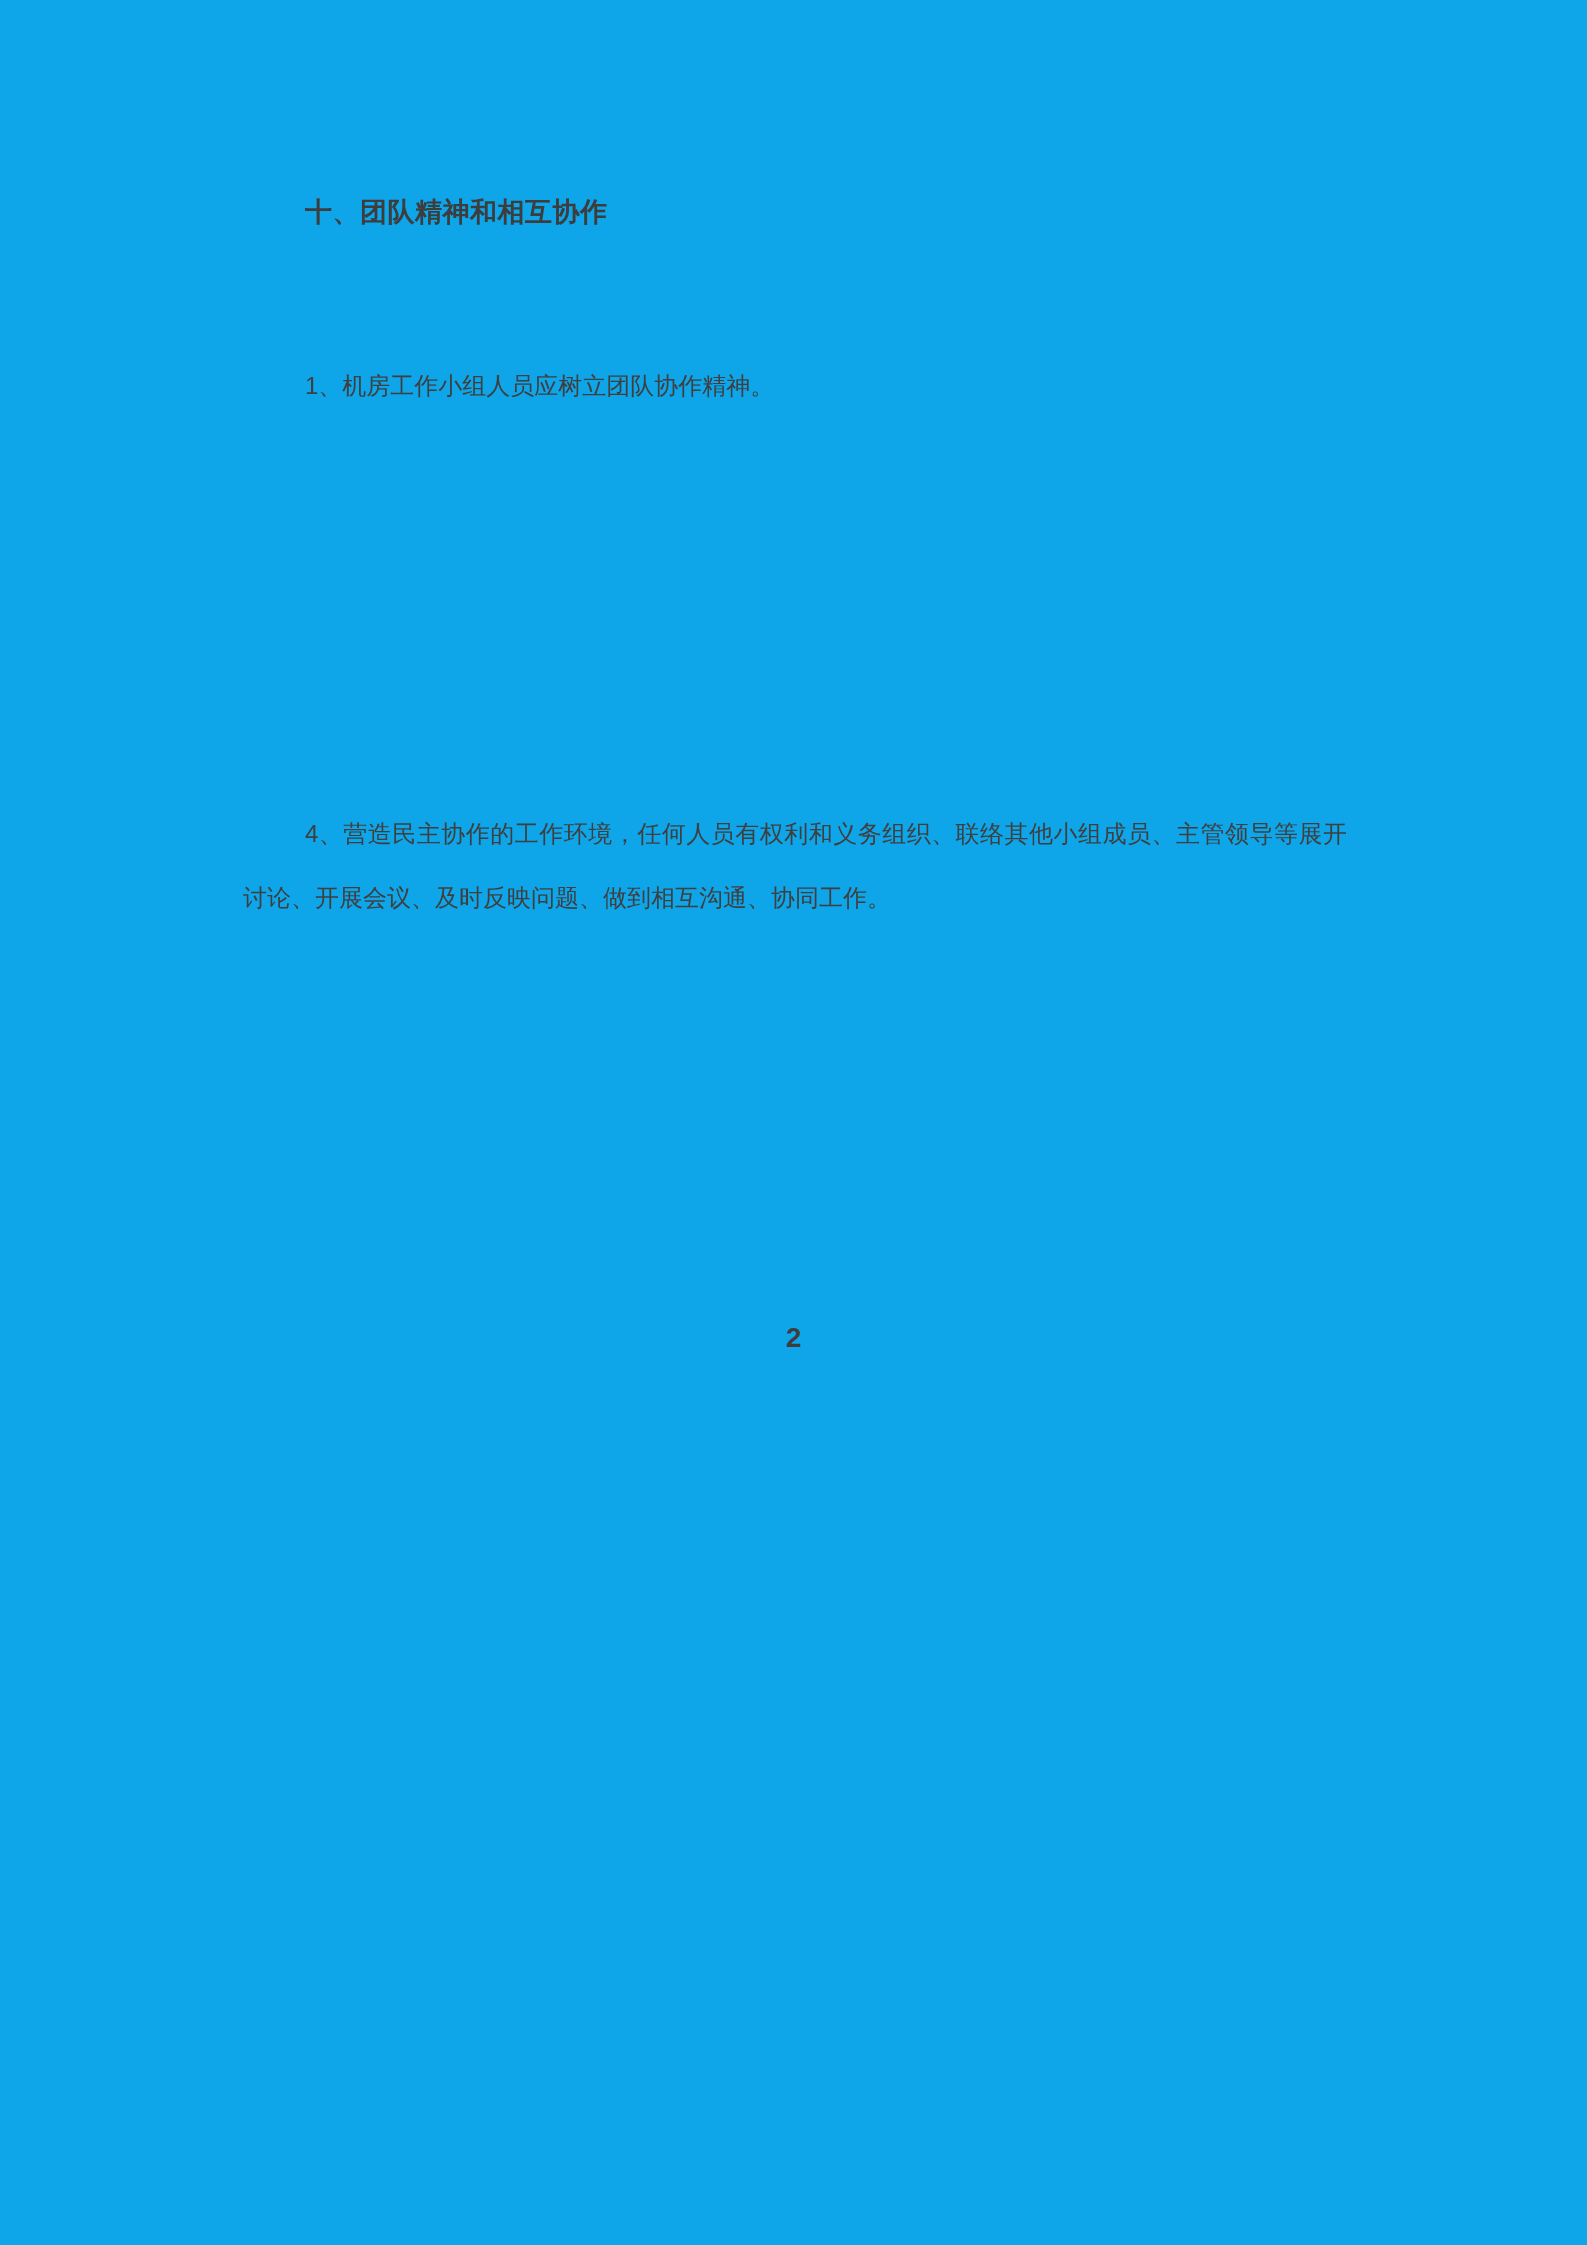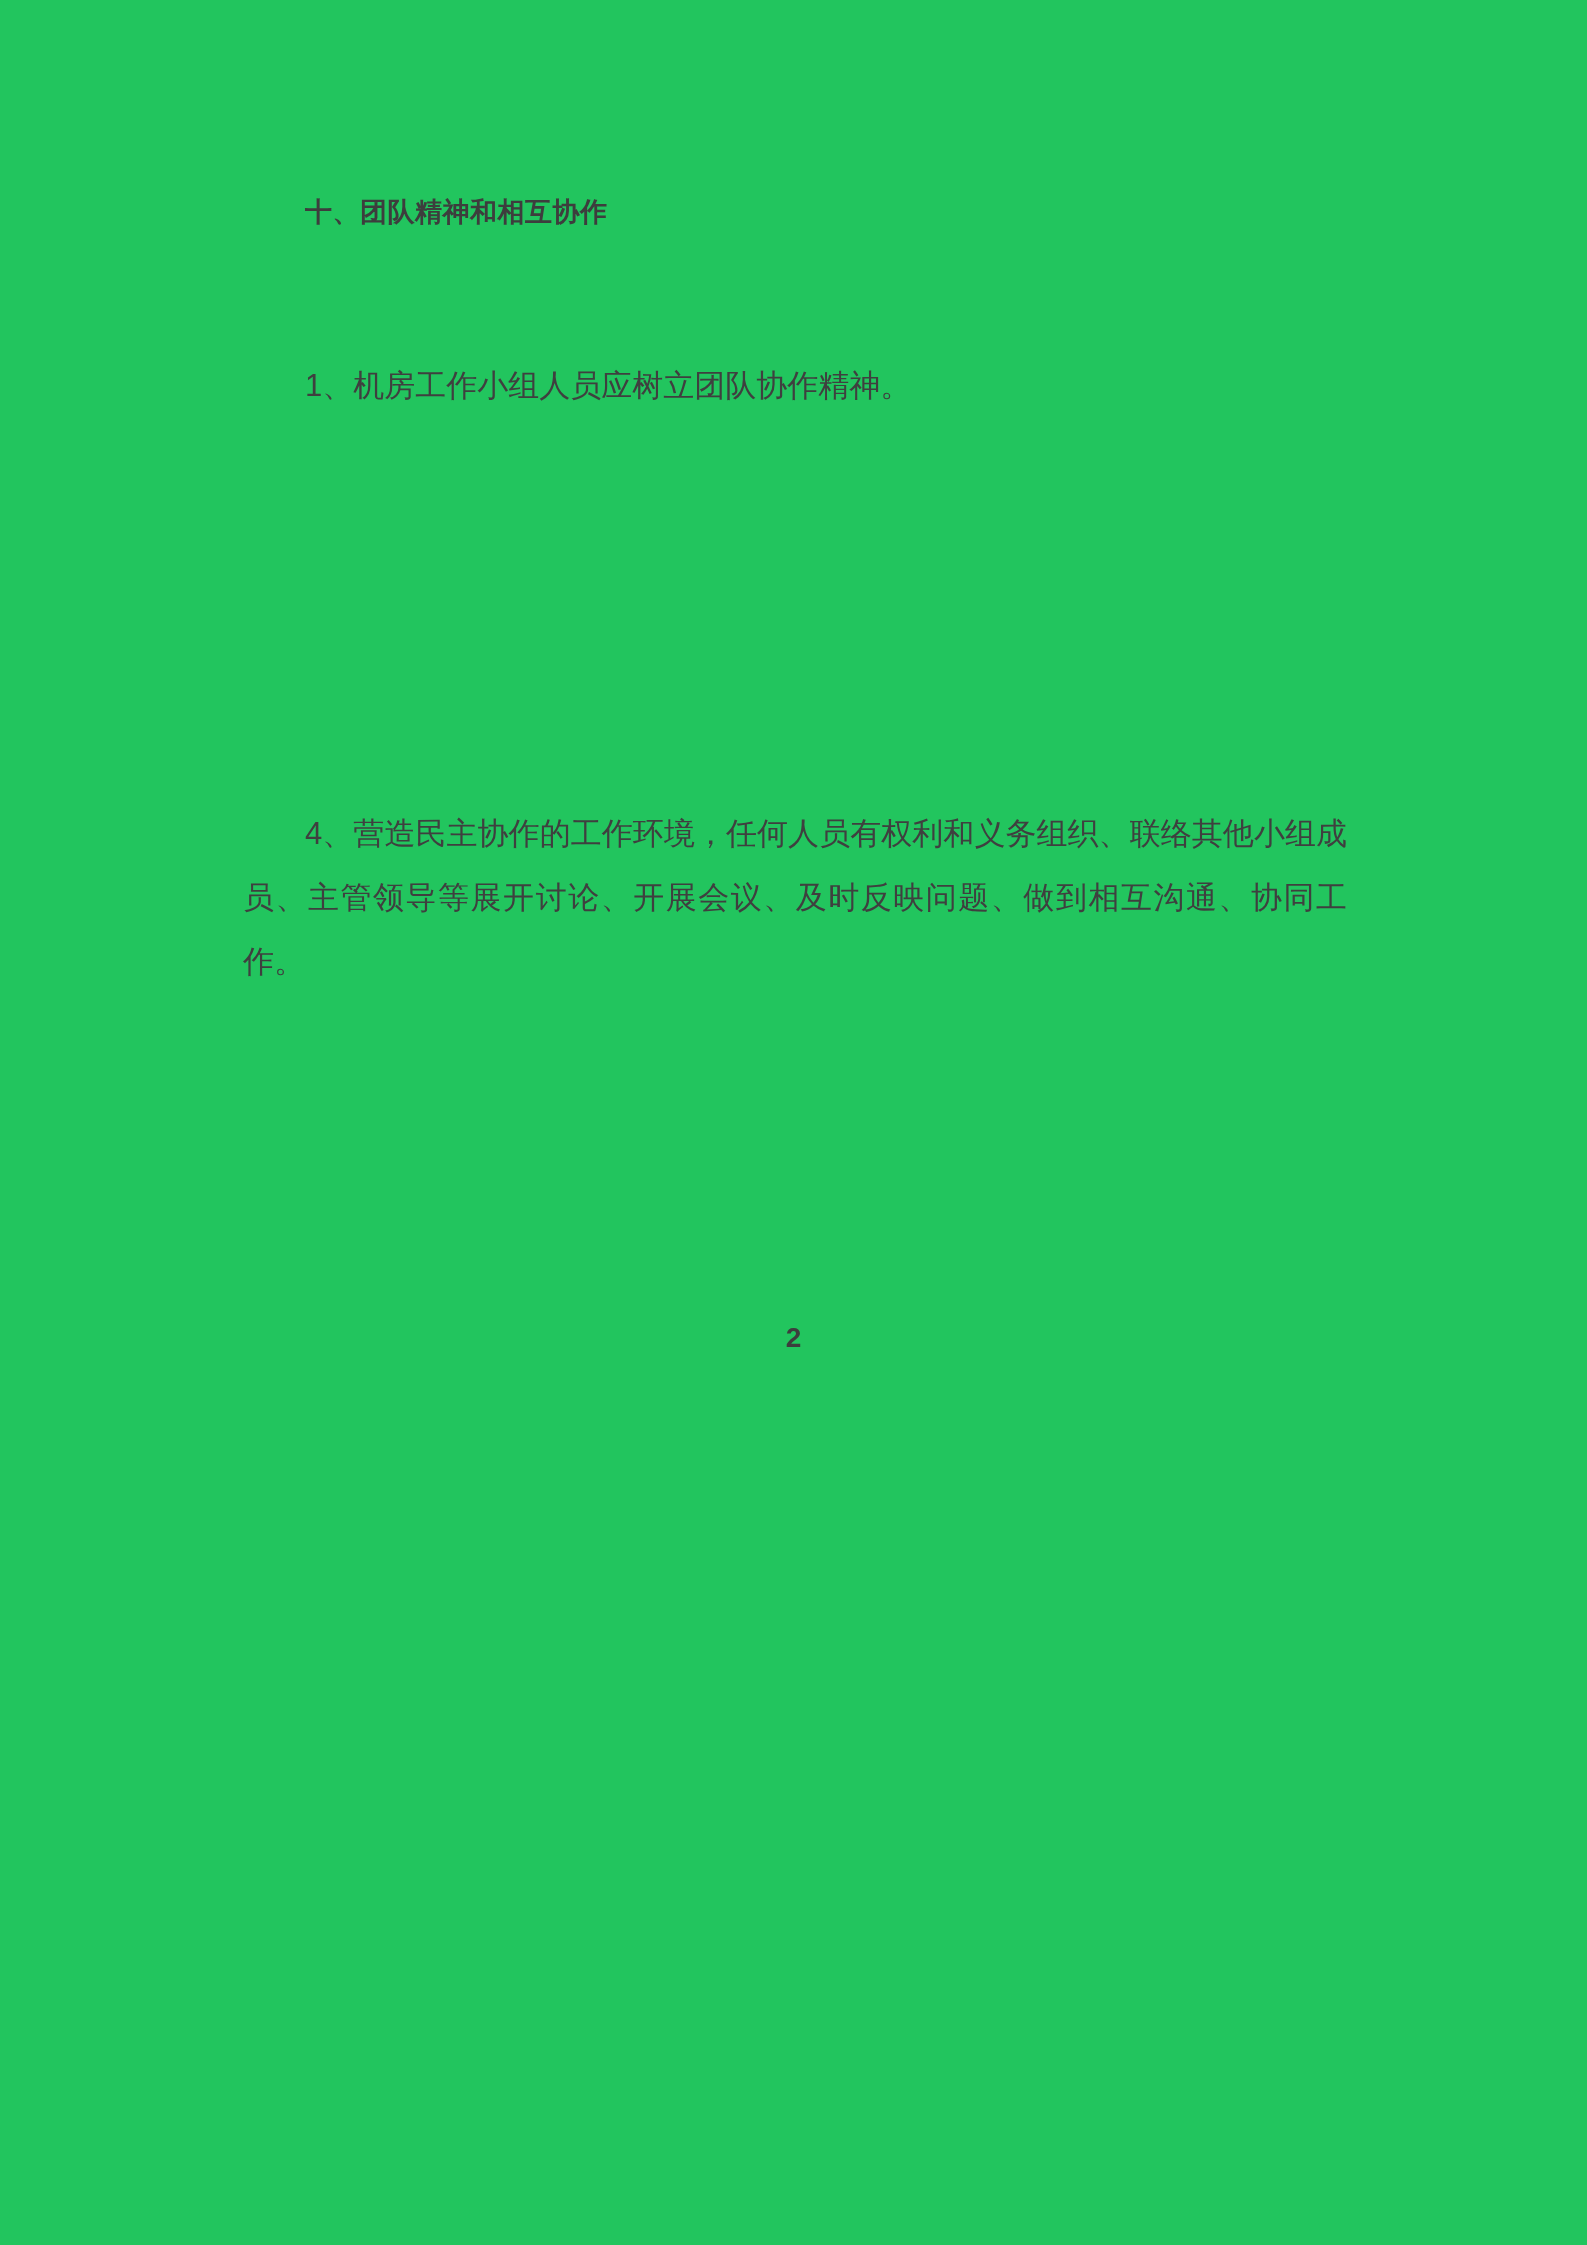--- a/index.html
+++ b/index.html
@@ -15,21 +15,21 @@
     -webkit-font-smoothing: antialiased;
   }
 
   
   .page {
     position: absolute;
     left: 0;
     top: 0;
     width: 1587px;
     height: 2245px;
-    background: #22c55e;
+    background: #0ea5e9;
     overflow: hidden;
   }
 
   .content {
     position: absolute;
     left: 243px;
     top: 180px;
     width: 1104px;
   }
 
@@ -46,21 +46,21 @@
     white-space: pre-wrap;
   }
 
   
   .para-list {
     margin: 0;
     padding: 0;
     list-style: none;
   }
   .para {
-    font-size: 31px;
+    font-size: 24px;
     font-weight: normal;
     color: #3f3f3f;
     line-height: 64px;
     text-indent: 62px;
     text-align: justify;
     text-justify: inter-ideograph;
     margin: 0;
     padding: 0;
     white-space: normal;
     word-break: break-all;

